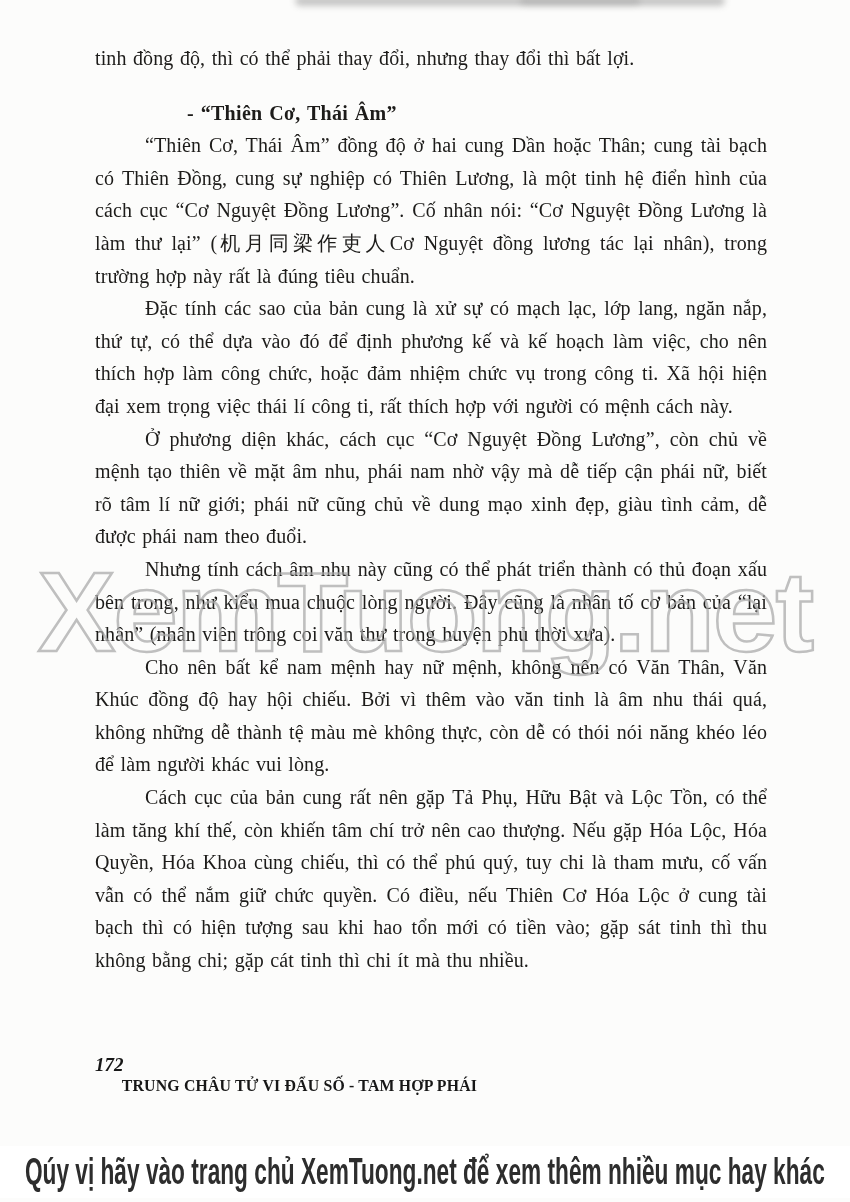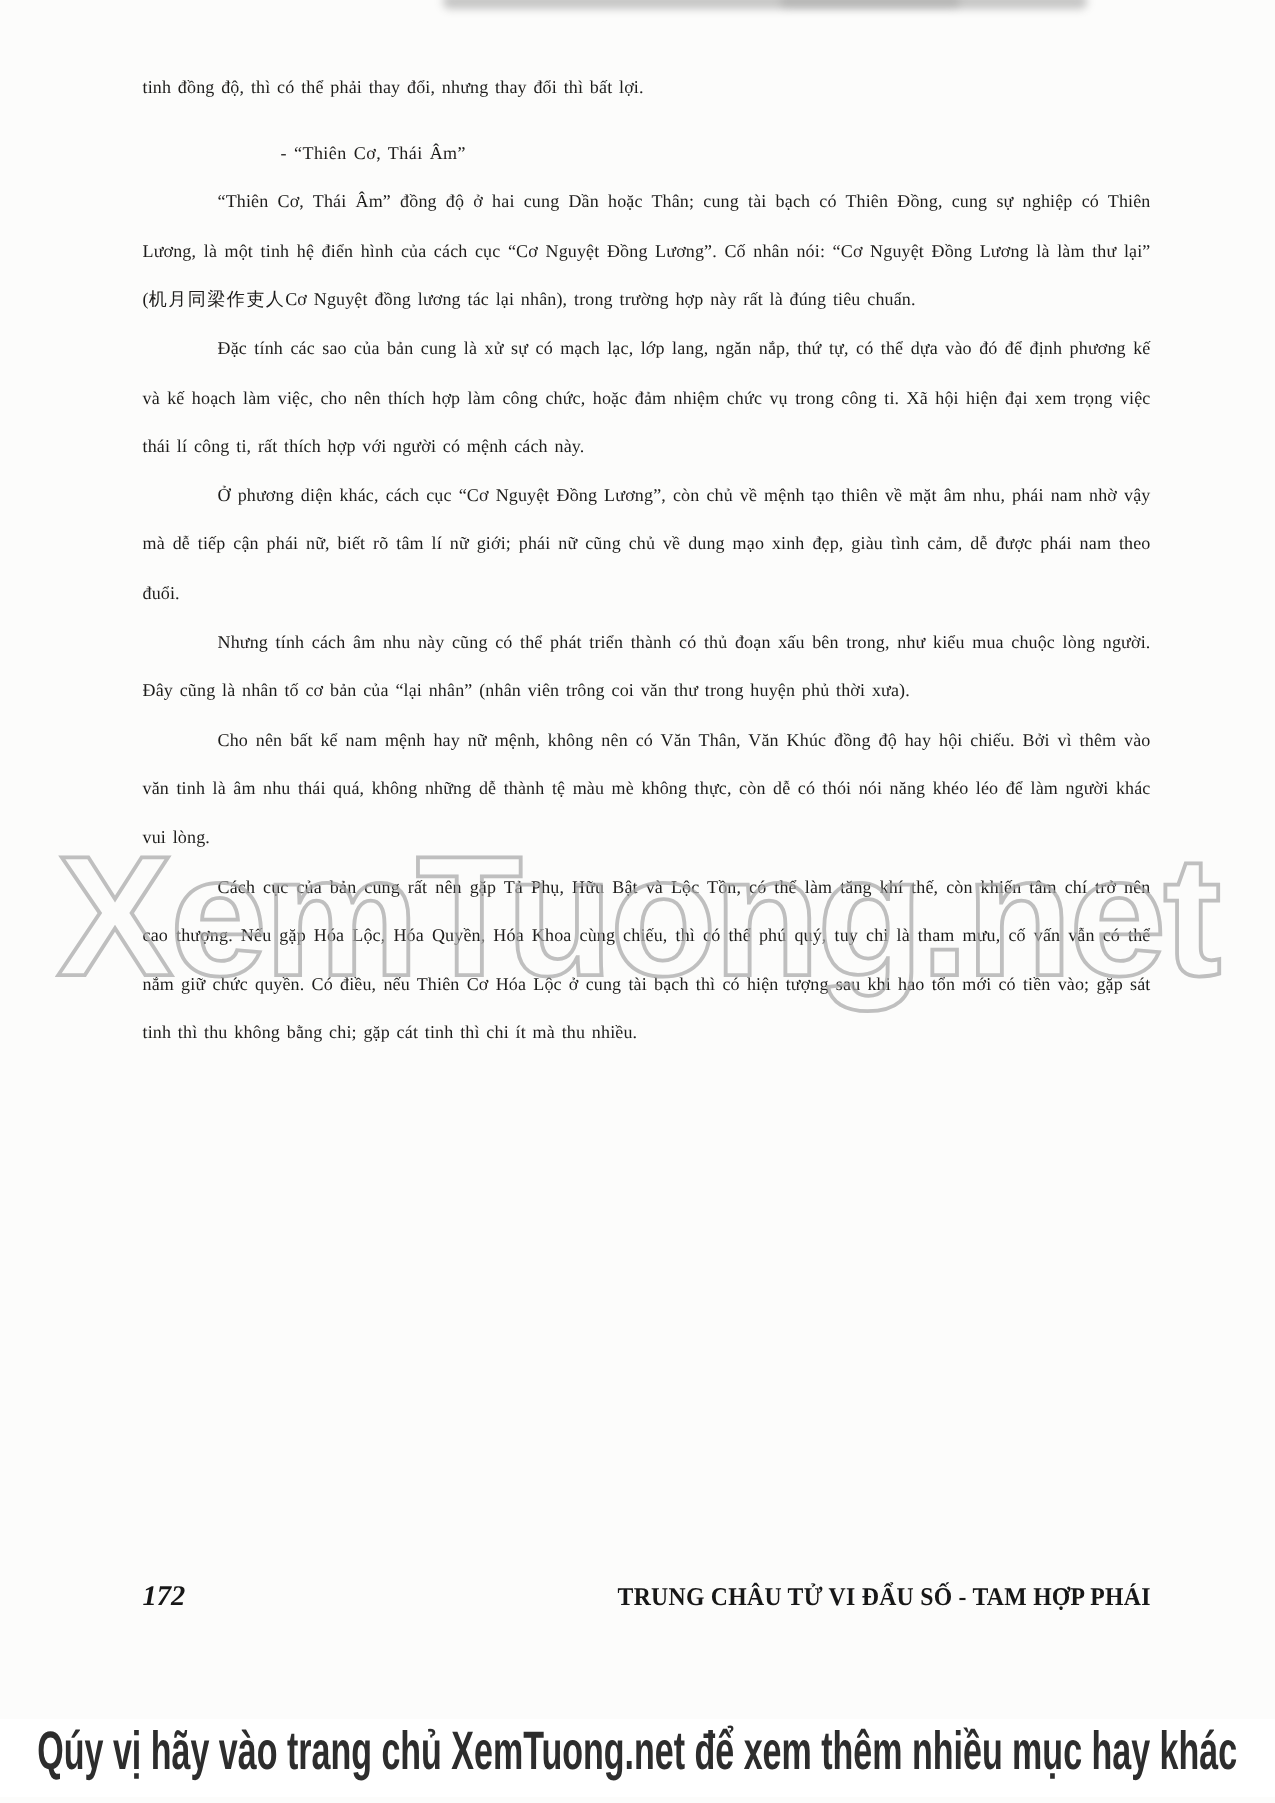--- a/index.html
+++ b/index.html
@@ -18,64 +18,65 @@
     filter:blur(3px); border-radius:5px;
   }
   .smudge2 {
     position:absolute; left:520px; top:-3px;
     width:120px; height:8px;
     background:#8a8a8a; opacity:.3;
     filter:blur(3px); border-radius:4px;
   }
   .body-text {
     position:absolute; left:95px; top:42px; width:672px;
-    font-size:12px; line-height:32.6px;
+    font-size:20px; line-height:32.6px;
     letter-spacing:.1px; word-spacing:1.4px;
     color:#1d1c1a;
     text-align:justify;
   }
   .body-text p { margin:0; text-indent:50px; }
   p.continuation { text-indent:0; text-align:left; }
   p.heading {
-    font-weight:normal; text-indent:92px; text-align:left;
-    margin-top:11px; letter-spacing:.3px;
+    font-weight:bold; text-indent:92px; text-align:left;
+    margin-top:22px; letter-spacing:.3px;
   }
   .cjk { font-style:normal; letter-spacing:1px; }
   .ital { }
   .watermark {
     position:absolute; left:50%; top:546px;
     transform:translateX(-50%) scaleX(1.02);
     font-family:"Liberation Sans", sans-serif;
     font-weight:bold; font-size:114px; letter-spacing:-2px;
     white-space:nowrap;
     color:transparent;
     -webkit-text-stroke:2.5px #a8a8a8;
     opacity:.72;
     pointer-events:none;
     z-index:3;
   }
   .page-footer {
     position:absolute; left:95px; top:1054px; width:672px;
     display:flex; justify-content:space-between; align-items:baseline;
     color:#171717;
+    flex-direction:column;
   }
   .page-number {
     font-family:"Liberation Serif", serif;
     font-weight:bold; font-style:italic; font-size:19px;
   }
   .book-title {
     font-family:"Liberation Serif", serif;
     font-weight:bold; font-size:17px;
     letter-spacing:.2px;
     transform:scaleX(.93); transform-origin:right center;
     white-space:nowrap;
   }
   .banner {
     position:absolute; left:0; right:0; bottom:4px; height:52px;
-    display:flex; justify-content:center; 
+    display:flex; justify-content:center; align-items:center;
     background:#fff;
   }
   .banner-text {
     font-family:"Liberation Sans", sans-serif;
     font-weight:bold; font-size:36px;
     color:#2d2d2d; white-space:nowrap;
     transform:scaleX(.63); transform-origin:center;
   }
 </style>
 </head>

